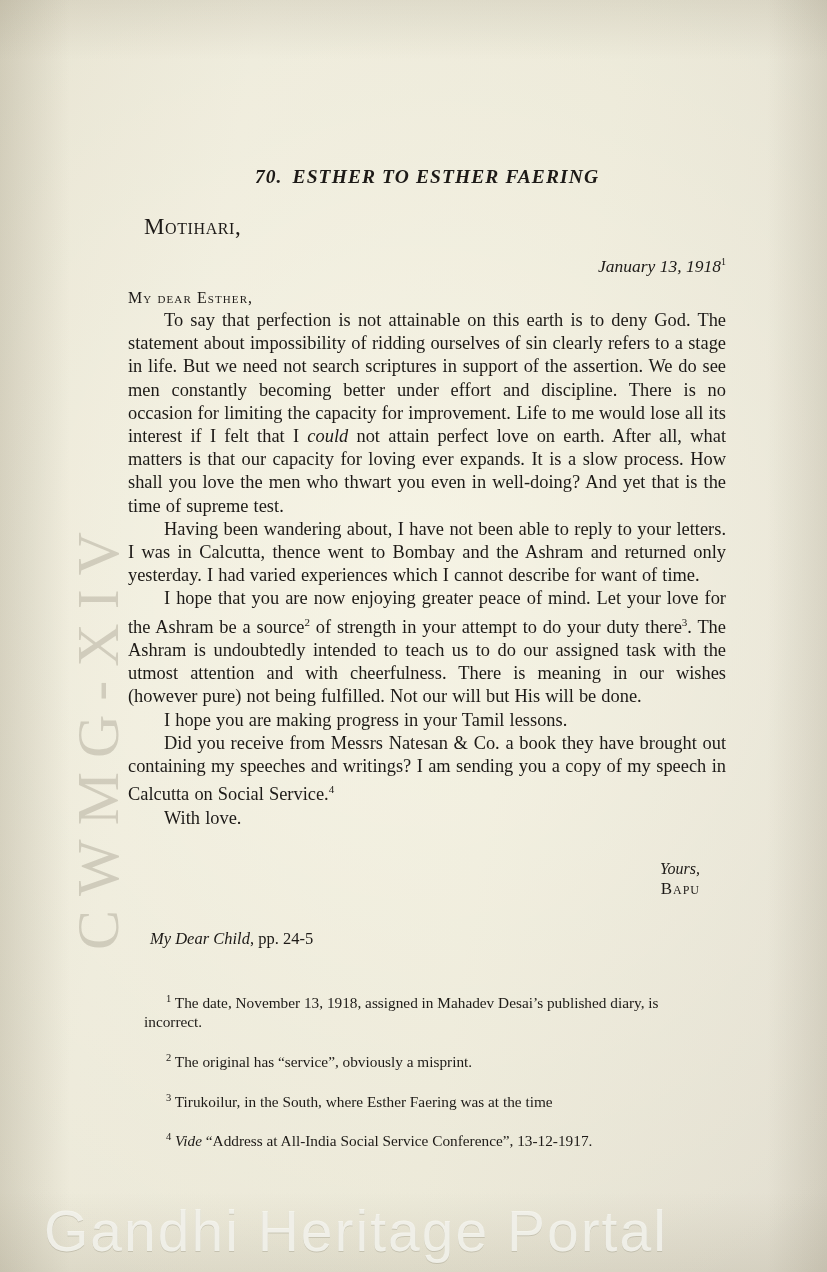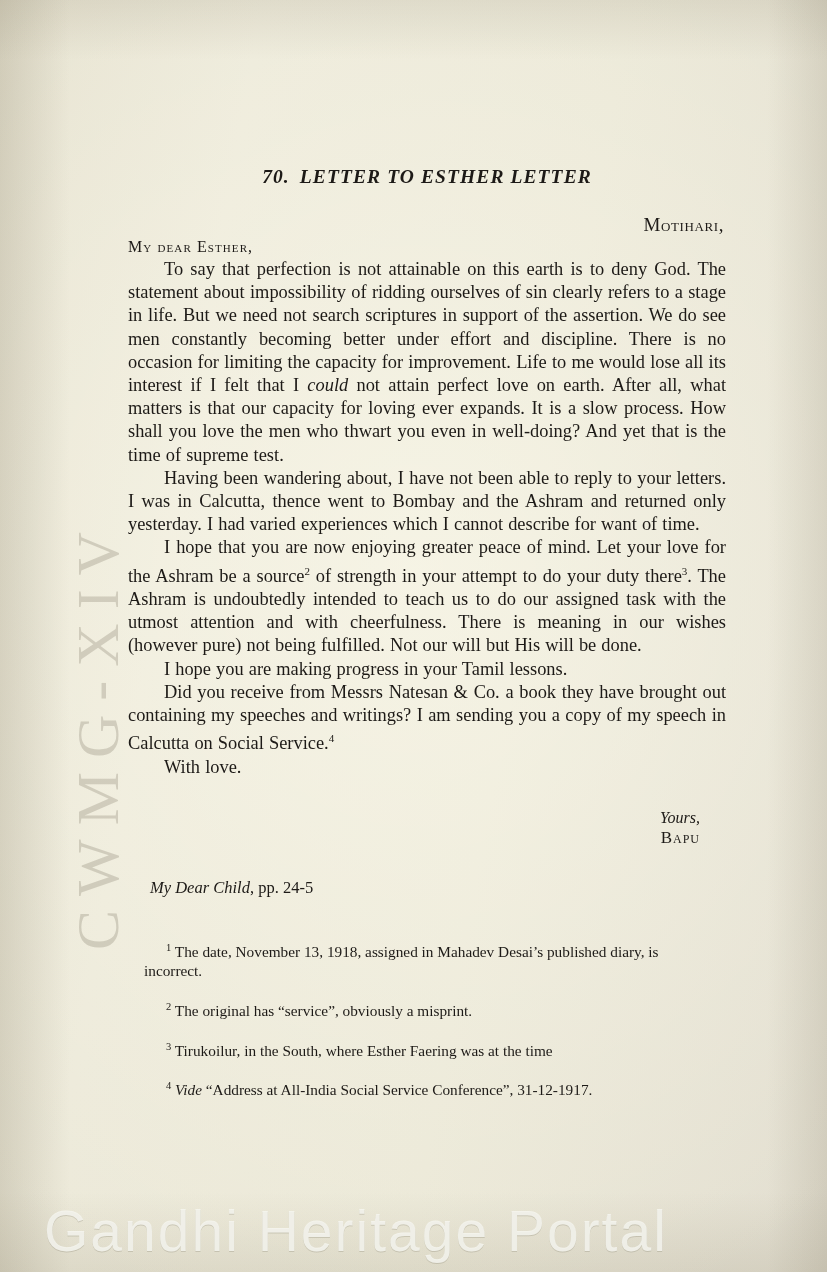--- a/index.html
+++ b/index.html
@@ -92,25 +92,25 @@
     letter-spacing: 1.1px;
     margin: 0 0 26px 0;
     white-space: nowrap;
   }
   .doc-title .num {
     font-style: italic;
     margin-right: 10px;
   }
 
   .place-line {
-    text-align: right;
+    text-align: left;
     font-variant: small-caps;
-    font-size: 19px;
+    font-size: 23px;
     letter-spacing: 0.6px;
-    margin: 2px;
+    margin: 16px;
   }
   .date-line {
     text-align: right;
     font-style: italic;
     font-size: 17.5px;
     margin: 1px 0 12px 0;
   }
   .date-line sup { font-style: normal; font-size: 10px; }
 
   .salutation {
@@ -176,24 +176,27 @@
 <div class="edge-shade-top"></div>
 <div class="edge-shade-left"></div>
 <div class="edge-shade-right"></div>
 <div class="edge-shade-bottom"></div>
 
 <div class="side-watermark">CWMG-XIV</div>
 
 <div class="content">
 
   <h1 class="doc-title">
-    <span class="num">70.</span><span>LETTER TO ESTHER LETTER</span>
+    <span class="num">70.</span><span>ESTHER TO ESTHER FAERING</span>
   </h1>
 
   <p class="place-line">Motihari,</p>
+  <p class="date-line">
+    <span>January 13, 1918</span><sup>1</sup>
+  </p>
 
   <p class="salutation">My dear Esther,</p>
 
   <p class="body">
     To say that perfection is not attainable on this earth is to deny
     God. The statement about impossibility of ridding ourselves of sin
     clearly refers to a stage in life. But we need not search scriptures
     in support of the assertion. We do see men constantly becoming
     better under effort and discipline. There is no occasion for limiting
     the capacity for improvement. Life to me would lose all its
@@ -237,19 +240,19 @@
       <sup>2</sup>
       <span>The original has “service”, obviously a misprint.</span>
     </p>
     <p class="fn">
       <sup>3</sup>
       <span>Tirukoilur, in the South, where Esther Faering was at the time</span>
     </p>
     <p class="fn">
       <sup>4</sup>
       <em>Vide</em>
-      <span>“Address at All-India Social Service Conference”, 31-12-1917.</span>
+      <span>“Address at All-India Social Service Conference”, 13-12-1917.</span>
     </p>
   </div>
 
 </div>
 
 <div class="portal-watermark">Gandhi Heritage Portal</div>
 
 </body></html>

